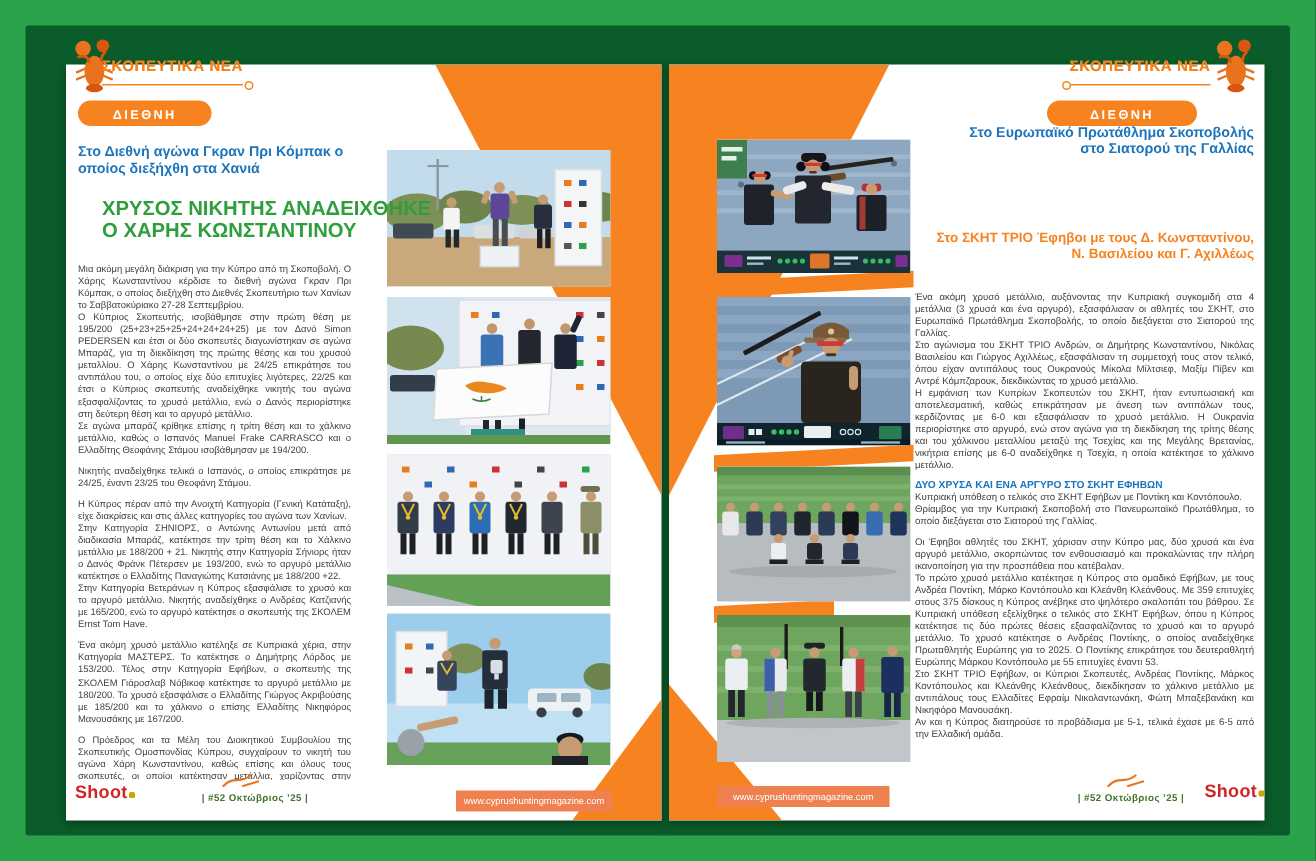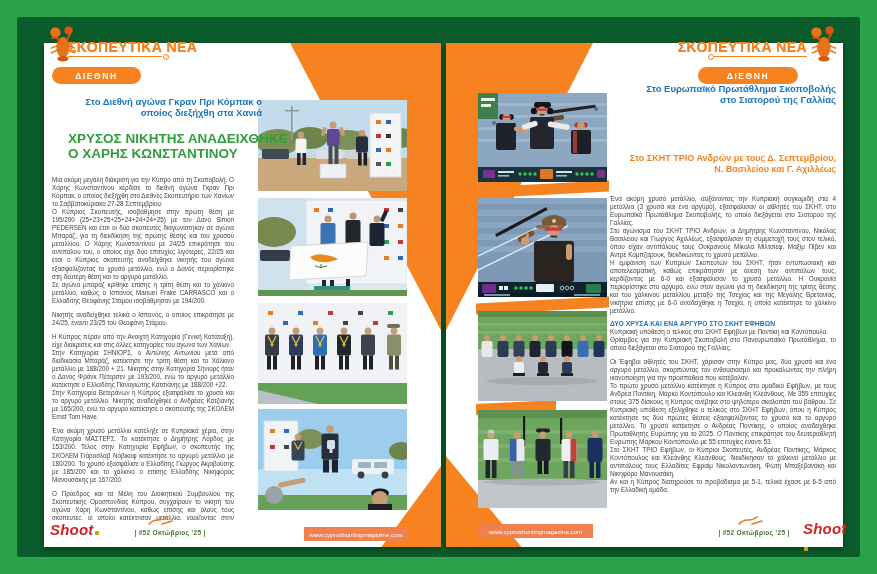--- a/index.html
+++ b/index.html
@@ -9,34 +9,34 @@
   .page.left{left:44px;}
   .page.right{left:446px;}
   .corner{position:absolute;inset:0;background:#f6831f;pointer-events:none;}
   .corner.tr{clip-path:polygon(62% 0,100% 0,100% 57%);}
   .corner.br{clip-path:polygon(100% 84%,100% 100%,85% 100%);}
   .corner.tl{clip-path:polygon(0 0,37% 0,0 57%);}
   .corner.bl{clip-path:polygon(0 82%,19% 100%,0 100%);}
   .emblem{position:absolute;width:32px;height:40px;z-index:6;}
   .page.left .emblem{left:2px;top:-20px;}
   .page.right .emblem{left:361px;top:-20px;}
-  .mast-title{position:absolute;top:-4px;font-size:14px;font-weight:bold;color:#f6831f;letter-spacing:.4px;z-index:6;text-shadow:0 0 0 #f6831f;}
+  .mast-title{position:absolute;top:-4px;font-size:10px;font-weight:bold;color:#f6831f;letter-spacing:.4px;z-index:6;text-shadow:0 0 0 #f6831f;}
   .page.left .mast-title{left:24px;}
   .page.right .mast-title{right:36px;}
   .rule{position:absolute;top:12.5px;height:1.5px;background:#f6831f;z-index:6;}
   .page.left .rule{left:24px;width:94px;}
   .page.right .rule{left:268px;width:93px;}
   .rule-dot{position:absolute;top:10.5px;width:4px;height:4px;border:1.2px solid #f6831f;border-radius:50%;background:#fff;z-index:6;}
   .page.left .rule-dot{left:119px;}
   .page.right .rule-dot{left:262px;}
   .badge{position:absolute;top:24px;height:17px;background:#f6831f;border-radius:9px;color:#fff;font-size:8.5px;font-weight:bold;letter-spacing:1.6px;display:flex;align-items:center;justify-content:center;z-index:6;}
   .page.left .badge{left:8px;width:89px;}
   .page.right .badge{left:252px;width:100px;}
   .kicker{position:absolute;margin:0;font-size:9.5px;line-height:1.18;font-weight:bold;color:#1c75bc;white-space:pre-line;z-index:5;}
-  .page.left .kicker{left:8px;top:53px;width:210px;text-align:right;}
+  .page.left .kicker{left:8px;top:53px;width:210px;text-align:left;}
   .page.right .kicker{right:7px;top:40px;width:250px;text-align:right;}
   .headline{position:absolute;margin:16px;font-size:13.5px;line-height:1.14;font-weight:bold;color:#2f9e3c;white-space:pre-line;z-index:5;}
   .page.left .headline{left:8px;top:72px;width:225px;text-align:left;}
   .page.right .headline{right:7px;top:73px;width:250px;text-align:right;}
   .deck{position:absolute;margin:0;font-size:9px;line-height:1.25;font-weight:bold;color:#f6831f;white-space:pre-line;z-index:5;}
   .page.left .deck{left:8px;top:104px;width:210px;text-align:left;}
   .page.right .deck{right:7px;top:110px;width:260px;text-align:right;}
   .body{position:absolute;overflow:hidden;z-index:5;color:#3f3f3f;text-align:justify;}
   .body p{margin:0;}
   .body p.gap{margin-top:6px;}
@@ -50,21 +50,21 @@
   .lp2{top:155px;height:98px;}
   .lp3{top:260px;height:101px;}
   .lp4{top:366px;height:101px;}
   .page.right .photo{left:32px;width:129px;}
   .rp1{top:50px;height:89px;}
   .rp2{top:155px;height:99px;}
   .rp3{top:268px;height:90px;}
   .rp4{top:367px;height:98px;}
   .sep{position:absolute;left:30px;width:133px;height:11px;background:#f6831f;transform:skewY(-3deg);z-index:3;}
   .sep.s1{top:141px;}.sep.s2{top:257px;}.sep.s3{top:359px;width:80px;}
-  .shoot-logo{position:absolute;z-index:6;font-style:italic;font-weight:bold;font-size:15px;color:#d42327;letter-spacing:.2px;}
+  .shoot-logo{position:absolute;z-index:6;font-weight:bold;font-size:12px;color:#d42327;letter-spacing:.2px;}
   .page.left .shoot-logo{left:6px;top:478px;}
   .page.right .shoot-logo{left:357px;top:477px;}
   .shoot-logo .tick{display:inline-block;width:4px;height:4px;background:#c8a50a;border-radius:1px;margin-left:1px;}
   .swoosh{position:absolute;width:26px;height:12px;z-index:6;}
   .page.left .swoosh{left:104px;top:472px;}
   .page.right .swoosh{left:292px;top:472px;}
   .issue{position:absolute;z-index:6;font-size:6.5px;font-weight:bold;color:#44752f;letter-spacing:.3px;}
   .page.left .issue{left:66px;top:486px;width:120px;text-align:center;}
   .page.right .issue{left:248px;top:486px;width:120px;text-align:center;}
   .site{position:absolute;z-index:6;height:14px;background:#ef8050;color:#fff;font-size:6.2px;display:flex;align-items:center;justify-content:center;text-decoration:none;padding:0 4px;cursor:pointer;}
@@ -303,21 +303,21 @@
         <ellipse cx="18" cy="38" rx="6" ry="3" fill="#d8560f"></ellipse>
       </svg>
     </div>
     <div class="mast-title">ΣΚΟΠΕΥΤΙΚΑ ΝΕΑ</div>
     <div class="rule"></div>
     <div class="rule-dot"></div>
     <div class="badge">ΔΙΕΘΝΗ</div>
 
     <h3 class="kicker">Στο Ευρωπαϊκό Πρωτάθλημα Σκοποβολής
 στο Σιατορού της Γαλλίας</h3>
-    <h2 class="deck">Στο ΣΚΗΤ ΤΡΙΟ Ανδρών με τους Δ. Σεπτεμβρίου,
+    <h2 class="deck">Στο ΣΚΗΤ ΤΡΙΟ Έφηβοι με τους Δ. Κωνσταντίνου,
 Ν. Βασιλείου και Γ. Αχιλλέως</h2>
 
     <div class="body">
       <p>Ένα ακόμη χρυσό μετάλλιο, αυξάνοντας την Κυπριακή συγκομιδή στα 4 μετάλλια (3 χρυσά και ένα αργυρό), εξασφάλισαν οι αθλητές του ΣΚΗΤ, στο Ευρωπαϊκό Πρωτάθλημα Σκοποβολής, το οποίο διεξάγεται στο Σιατορού της Γαλλίας.</p>
       <p>Στο αγώνισμα του ΣΚΗΤ ΤΡΙΟ Ανδρών, οι Δημήτρης Κωνσταντίνου, Νικόλας Βασιλείου και Γιώργος Αχιλλέως, εξασφάλισαν τη συμμετοχή τους στον τελικό, όπου είχαν αντιπάλους τους Ουκρανούς Μίκολα Μίλτσιεφ, Μαξίμ Πίβεν και Αντρέ Κόμπζαρουκ, διεκδικώντας το χρυσό μετάλλιο.</p>
       <p>Η εμφάνιση των Κυπρίων Σκοπευτών του ΣΚΗΤ, ήταν εντυπωσιακή και αποτελεσματική, καθώς επικράτησαν με άνεση των αντιπάλων τους, κερδίζοντας με 6-0 και εξασφάλισαν το χρυσό μετάλλιο. Η Ουκρανία περιορίστηκε στο αργυρό, ενώ στον αγώνα για τη διεκδίκηση της τρίτης θέσης και του χάλκινου μεταλλίου μεταξύ της Τσεχίας και της Μεγάλης Βρετανίας, νικήτρια επίσης με 6-0 αναδείχθηκε η Τσεχία, η οποία κατέκτησε το χάλκινο μετάλλιο.</p>
       <p class="sec-head">ΔΥΟ ΧΡΥΣΑ ΚΑΙ ΕΝΑ ΑΡΓΥΡΟ ΣΤΟ ΣΚΗΤ ΕΦΗΒΩΝ</p>
       <p>Κυπριακή υπόθεση ο τελικός στο ΣΚΗΤ Εφήβων με Ποντίκη και Κοντόπουλο.</p>
       <p>Θρίαμβος για την Κυπριακή Σκοποβολή στο Πανευρωπαϊκό Πρωτάθλημα, το οποίο διεξάγεται στο Σιατορού της Γαλλίας.</p>
       <p class="gap">Οι Έφηβοι αθλητές του ΣΚΗΤ, χάρισαν στην Κύπρο μας, δύο χρυσά και ένα αργυρό μετάλλιο, σκορπώντας τον ενθουσιασμό και προκαλώντας την πλήρη ικανοποίηση για την προσπάθεια που κατέβαλαν.</p>

